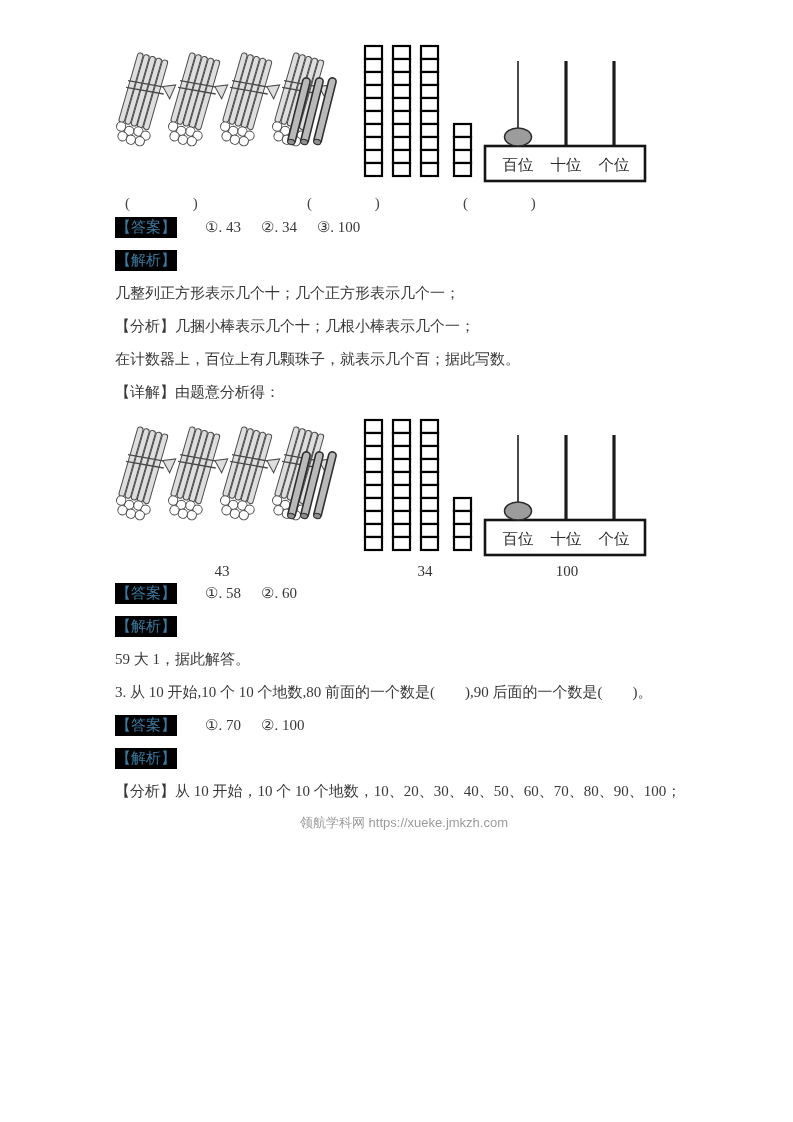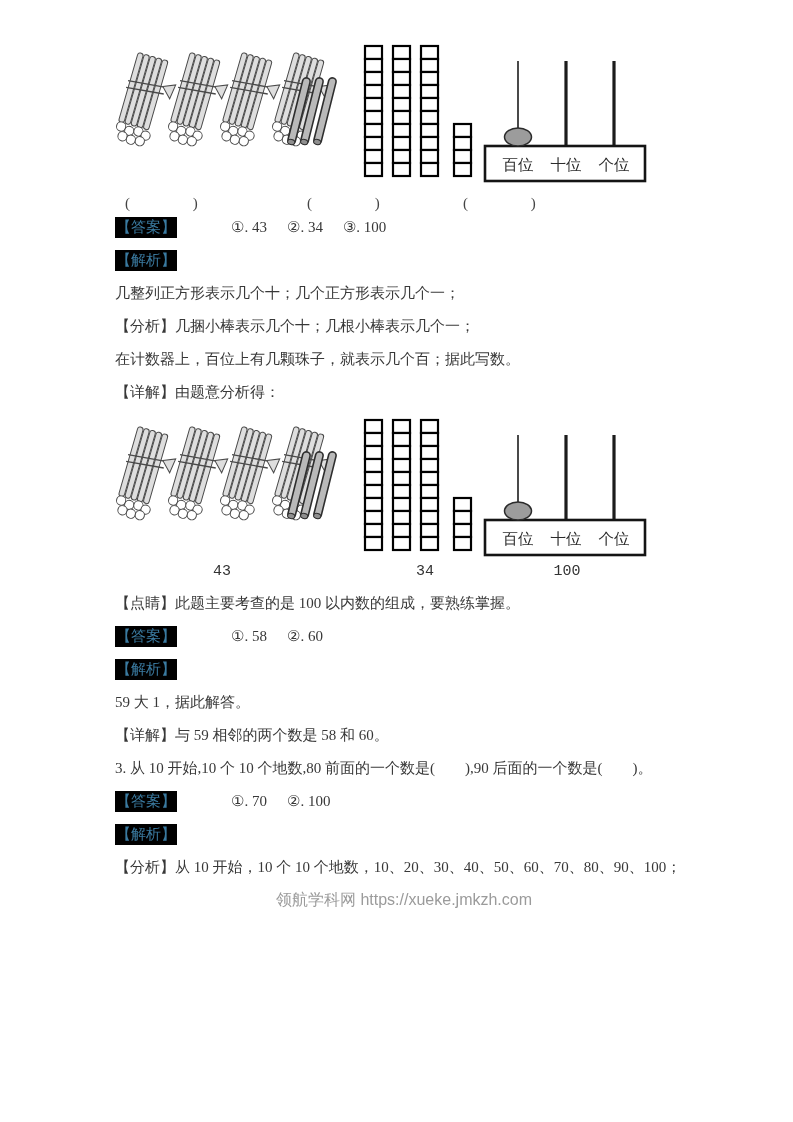--- a/index.html
+++ b/index.html
@@ -34,21 +34,20 @@
     color: #444;
     letter-spacing: 1px;
   }
   .blank.b1 { left: 10px; }
   .blank.b2 { left: 192px; }
   .blank.b3 { left: 348px; }
   .fig-label-row {
     position: relative;
     height: 20px;
     font-size: 15px;
-    font-family: Liberation Mono, monospace;
   }
   .fig-label {
     position: absolute;
     top: 0;
     transform: translateX(-50%);
     color: #333;
   }
   .fl1 { left: 107px; }
   .fl2 { left: 310px; }
   .fl3 { left: 452px; }
@@ -58,26 +57,26 @@
     margin: 0 0 12px 0;
     white-space: pre-wrap;
   }
   .tag {
     display: inline-block;
     color: #3a7aa0;
     background: #000000;
     padding: 0 1px;
   }
   .ans-part { margin-left: 20px; }
-  .ans-first { margin-left: 54px; }
+  .ans-first { margin-left: 28px; }
   .footer {
     width: 578px;
     text-align: center;
     font-family: "Liberation Sans", "DejaVu Sans", sans-serif;
-    font-size: 16px;
+    font-size: 13px;
     color: #9b9b9b;
   }
 </style>
 </head>
 <body>
 
 <div class="page">
   <div class="content">
 
     <div class="fig-wrap"><svg width="578" height="148">
@@ -340,26 +339,24 @@
             <text x="129" y="109" text-anchor="middle" font-size="15.5" fill="#2b2b2b" font-family="Liberation Serif, DejaVu Serif, serif">个位</text>
           </g>
         </svg></div>
 
     <div class="fig-label-row">
       <span class="fig-label fl1">43</span>
       <span class="fig-label fl2">34</span>
       <span class="fig-label fl3">100</span>
     </div>
 
-    <p class="line" style="margin-top:10px">【点睛】此题主要考查的是 100 以内数的组成，要熟练掌握。</p>
 
     <p class="line"><span class="tag">【答案】</span><span class="ans-part ans-first">①. 58</span><span class="ans-part">②. 60</span></p>
     <p class="line"><span class="tag">【解析】</span></p>
     <p class="line">59 大 1，据此解答。</p>
-    <p class="line">【详解】与 59 相邻的两个数是 58 和 60。</p>
 
     <p class="line">3. 从 10 开始,10 个 10 个地数,80 前面的一个数是(        ),90 后面的一个数是(        )。</p>
     <p class="line"><span class="tag">【答案】</span><span class="ans-part ans-first">①. 70</span><span class="ans-part">②. 100</span></p>
     <p class="line"><span class="tag">【解析】</span></p>
     <p class="line">【分析】从 10 开始，10 个 10 个地数，10、20、30、40、50、60、70、80、90、100；</p>
 
     <div class="footer">领航学科网 https://xueke.jmkzh.com</div>
   </div>
 </div>
 

